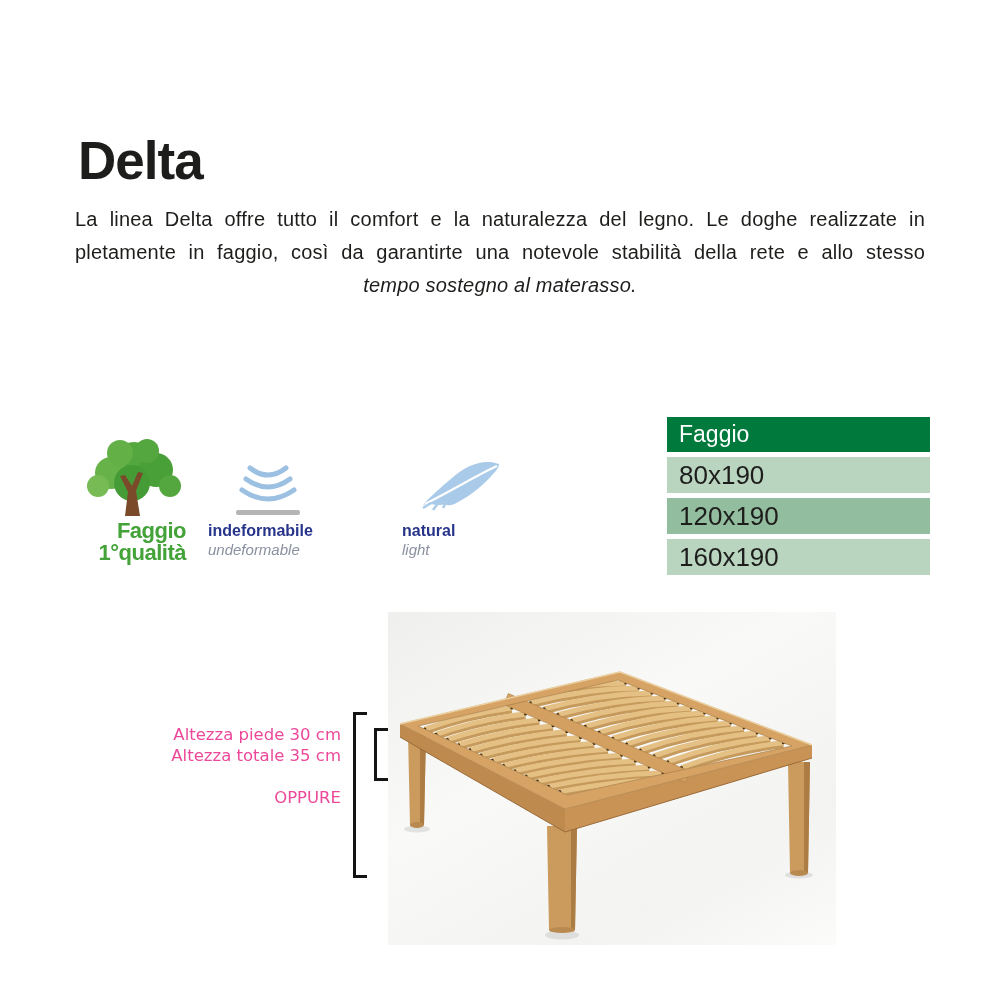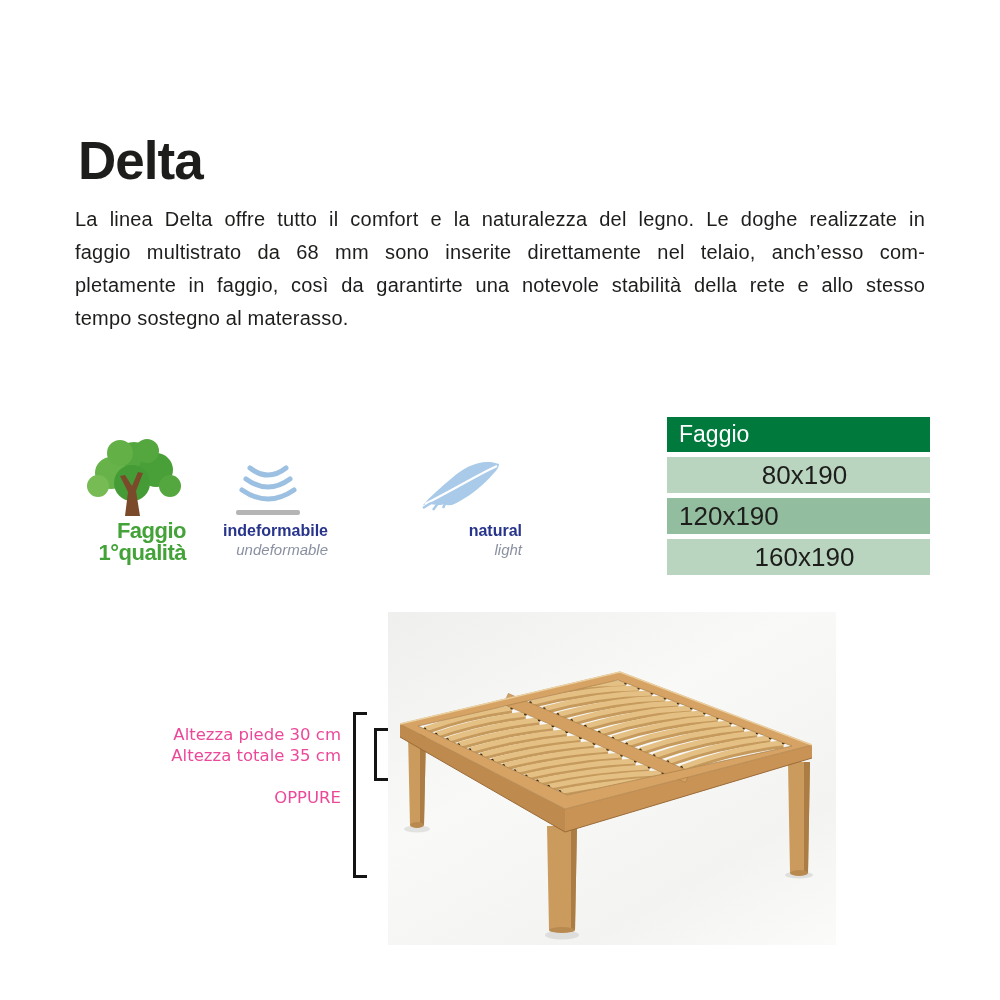--- a/index.html
+++ b/index.html
@@ -21,45 +21,45 @@
   .title{
     position:absolute;left:74px;top:126px;margin:4px;
     font-size:53px;font-weight:bold;letter-spacing:-1px;color:var(--text-dark);
   }
   .description{
     position:absolute;left:75px;top:203px;width:850px;
     font-size:20px;letter-spacing:.2px;color:var(--text-dark);
   }
   .pline{height:33px;line-height:33px;overflow:hidden;text-align:justify;}
   .pline::after{content:"";display:inline-block;width:100%;}
-  .pline.last{text-align:left;}
+  .pline.last{text-align:center;font-style:italic;}
   .pline.last::after{content:none;}
 
   
   .badge-tree{position:absolute;left:82px;top:436px;width:104px;text-align:right;}
   .badge-tree .badge-text{
     font-weight:bold;color:var(--badge-green);font-size:22px;line-height:22px;letter-spacing:-.5px;
   }
-  .feature{position:absolute;top:452px;width:120px;text-align:right;}
+  .feature{position:absolute;top:452px;width:120px;text-align:left;}
   .feature .icon-box{height:66px;display:flex;align-items:flex-end;justify-content:center;}
   .feature .flabel{font-size:16px;font-weight:bold;color:var(--label-blue);margin-top:4px;}
   .feature .fsub{font-size:15px;font-style:italic;color:var(--sublabel-gray);margin-top:1px;}
   .f-indeformabile{left:208px;}
   .f-naturale{left:313px;}
   .f-leggero{left:402px;}
 
   
   .sizes{position:absolute;left:667px;top:417px;width:263px;}
   .sizes .thead{
     background:var(--accent-green-dark);color:#fff;height:35px;line-height:35px;
     padding-left:12px;font-size:23px;
   }
   .sizes .trow{height:36px;line-height:36px;padding-left:12px;font-size:26px;
     color:var(--text-dark);margin-top:5px;}
-  .sizes .trow.light{background:var(--row-green-light);text-align:center;}
+  .sizes .trow.light{background:var(--row-green-light);}
   .sizes .trow.medium{background:var(--row-green-medium);}
 
   
   .hnote{position:absolute;left:75px;width:266px;text-align:right;
     font-family:"DejaVu Sans","Liberation Sans",sans-serif;
     font-size:16.5px;line-height:21px;color:#ec4899;}
   .hnote.opt1{top:724px;}
   .hnote.or{top:787px;}
   .hnote.opt2{top:828px;}
   .bracket{position:absolute;border-left:3px solid #141414;
@@ -76,21 +76,20 @@
 </style>
 </head>
 <body>
 
 <div class="page">
 
   <h1 class="title">Delta</h1>
 
   <div class="description">
     <div class="pline">La linea Delta offre tutto il comfort e la naturalezza del legno. Le doghe realizzate in</div>
-    <div class="pline">faggio multistrato da 68 mm sono inserite direttamente nel telaio, anch’esso com-</div>
     <div class="pline">pletamente in faggio, così da garantirte una notevole stabilità della rete e allo stesso</div>
     <div class="pline last">tempo sostegno al materasso.</div>
   </div>
 
   <div class="badge-tree">
     <span>
       <svg width="104" height="80" viewBox="0 0 104 80">
         <circle cx="52" cy="28" r="22" fill="#54a73e"></circle>
         <circle cx="29" cy="37" r="16" fill="#67b34a"></circle>
         <circle cx="74" cy="34" r="17" fill="#4aa038"></circle>

